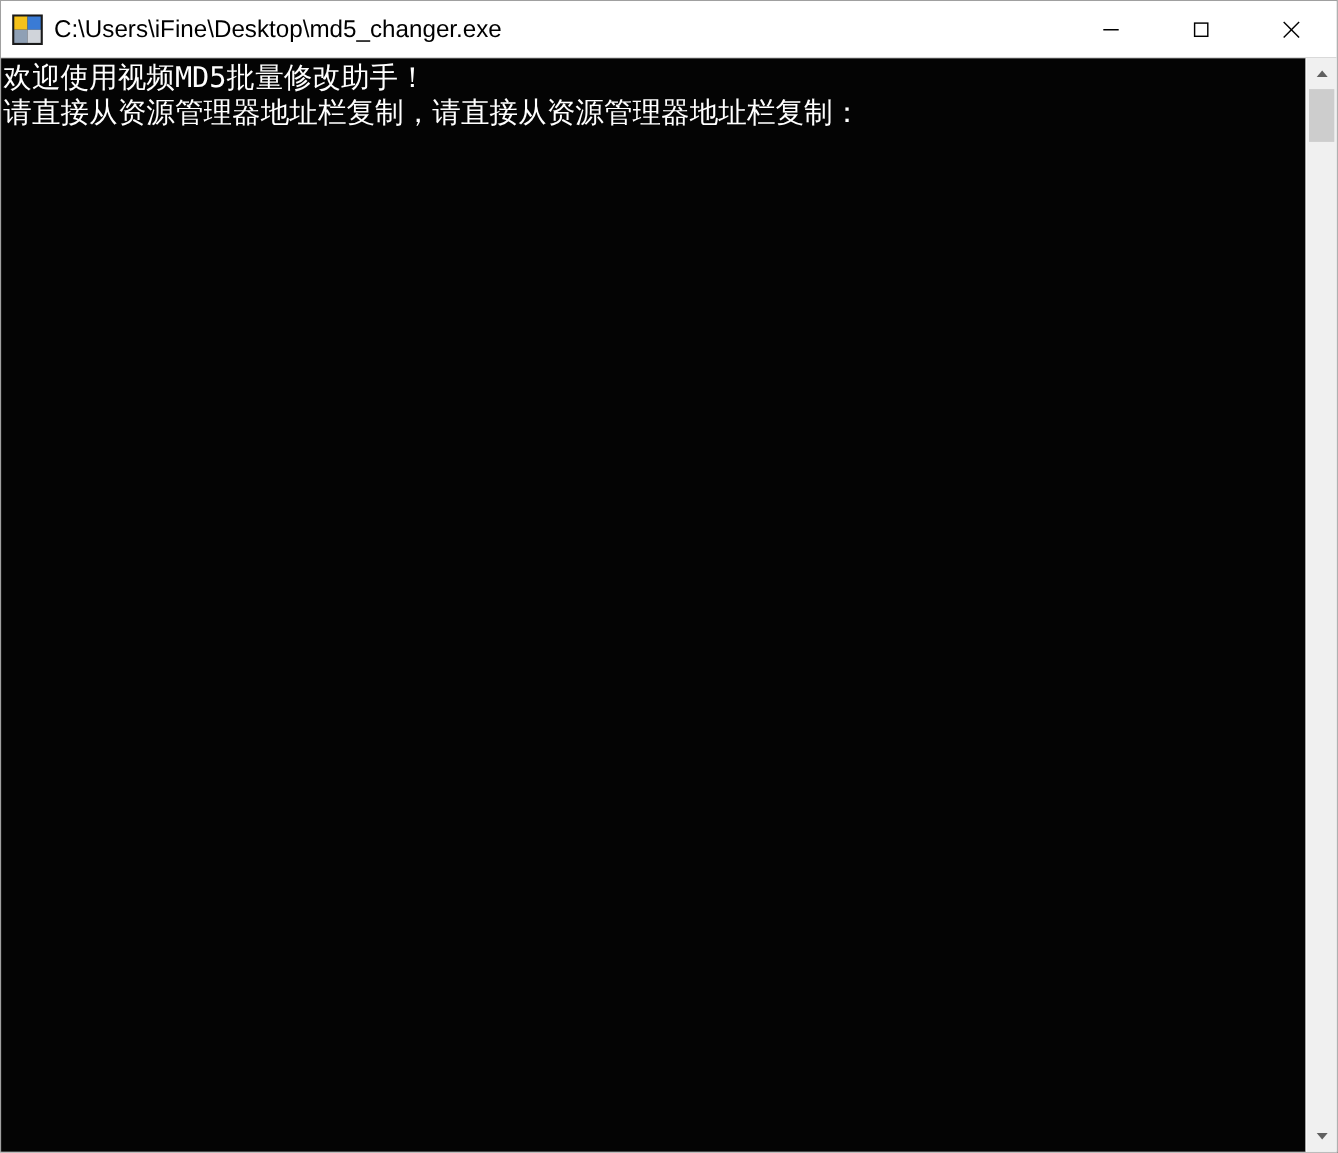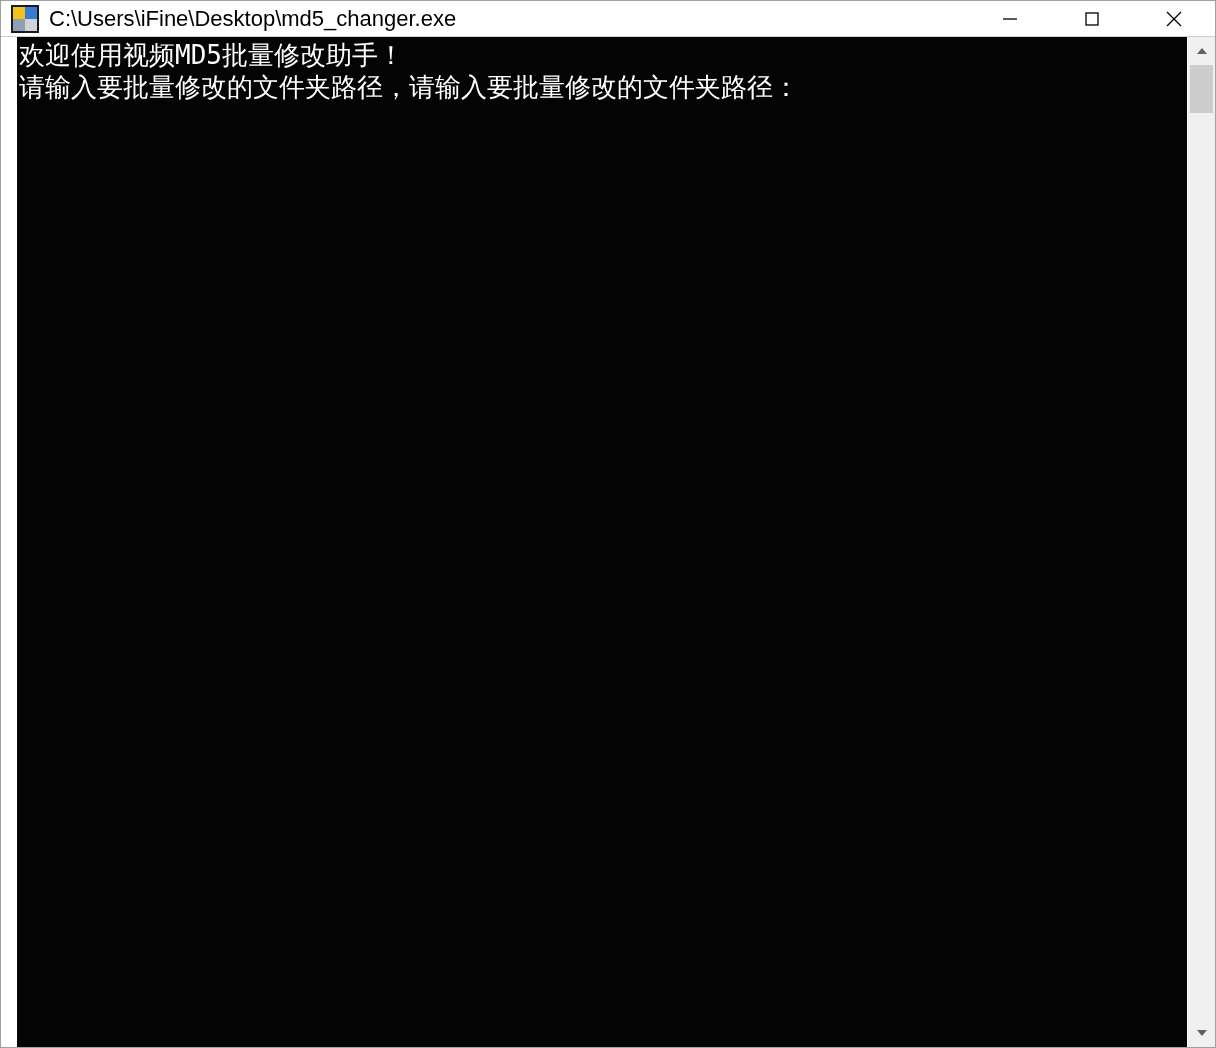--- a/index.html
+++ b/index.html
@@ -16,21 +16,21 @@
     }
     .window {
       width: 100%;
       height: 100%;
       display: flex;
       flex-direction: column;
       background: #fff;
       border: 1px solid #a0a0a0;
     }
     .titlebar {
-      height: 36px;
+      height: 52px;
       background: #ffffff;
       display: flex;
       align-items: center;
       padding-left: 10px;
       border-bottom: 1px solid #d0d0d0;
     }
     .app-icon {
       width: 28px;
       height: 28px;
       margin-right: 10px;
@@ -58,21 +58,20 @@
       border: none;
       cursor: default;
     }
     .ctrl-btn svg {
       display: block;
     }
     .client-area {
       flex: 1;
       display: flex;
       min-height: 0;
-      padding-left: 16px;
     }
     .console {
       flex: 1;
       background: #040404;
       color: #ffffff;
       font-family: "NSimSun", "SimSun", "Microsoft YaHei", monospace;
       font-size: 26px;
       line-height: 32px;
       padding: 2px 2px;
       white-space: pre-wrap;
@@ -136,21 +135,21 @@
       <button class="ctrl-btn">
         <svg width="20" height="20" viewBox="0 0 20 20">
           <line x1="3" y1="3" x2="17" y2="17" stroke="#000" stroke-width="1.3"></line>
           <line x1="17" y1="3" x2="3" y2="17" stroke="#000" stroke-width="1.3"></line>
         </svg>
       </button>
     </div>
   </div>
 
   <div class="client-area">
-    <div class="console"><div>欢迎使用视频MD5批量修改助手！</div><div>请输入要批量修改的文件夹路径，请输入要批量修改的文件夹路径：</div></div>
+    <div class="console"><div>欢迎使用视频MD5批量修改助手！</div><div>请直接从资源管理器地址栏复制，请直接从资源管理器地址栏复制：</div></div>
 
     <div class="scrollbar">
       <div class="scroll-arrow">
         <svg width="14" height="14" viewBox="0 0 14 14">
           <polygon points="7,4 12,10 2,10" fill="#606060"></polygon>
         </svg>
       </div>
       <div class="scroll-track">
         <div class="scroll-thumb"></div>
       </div>

